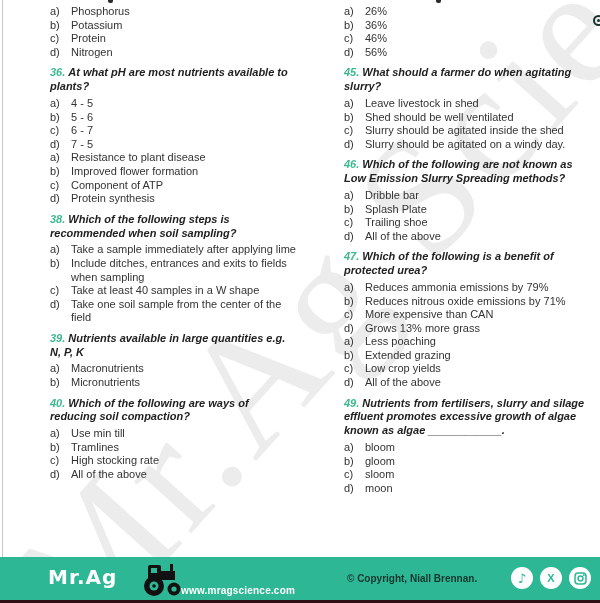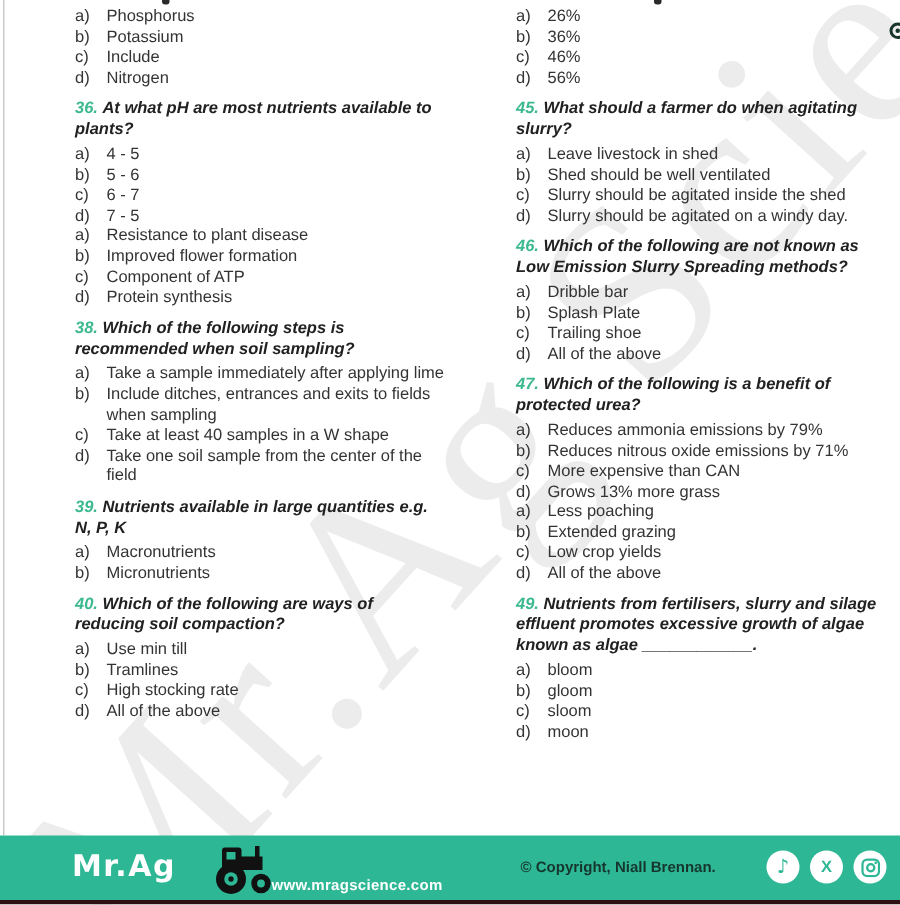--- a/index.html
+++ b/index.html
@@ -106,21 +106,21 @@
         <div class="option-row">
     <span class="opt-letter">a)</span>
     <span class="opt-text">Phosphorus</span>
   </div>
         <div class="option-row">
     <span class="opt-letter">b)</span>
     <span class="opt-text">Potassium</span>
   </div>
         <div class="option-row">
     <span class="opt-letter">c)</span>
-    <span class="opt-text">Include</span>
+    <span class="opt-text">Protein</span>
   </div>
         <div class="option-row">
     <span class="opt-letter">d)</span>
     <span class="opt-text">Nitrogen</span>
   </div>
       </div>
   </div>
     <div class="question">
     <div class="q-head">
       <span class="q-num">36.</span><span class="q-text">At what pH are most nutrients available to plants?</span>

